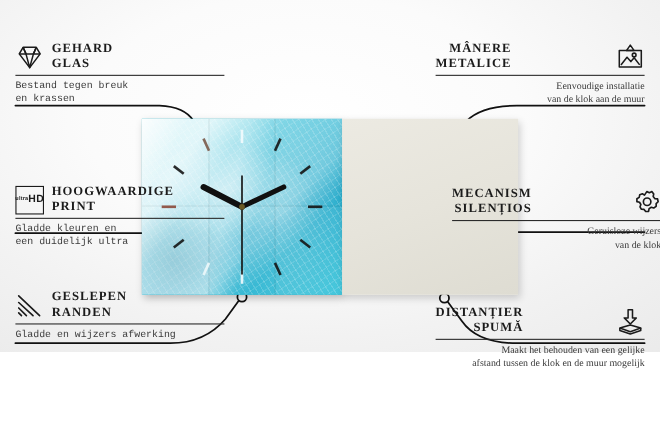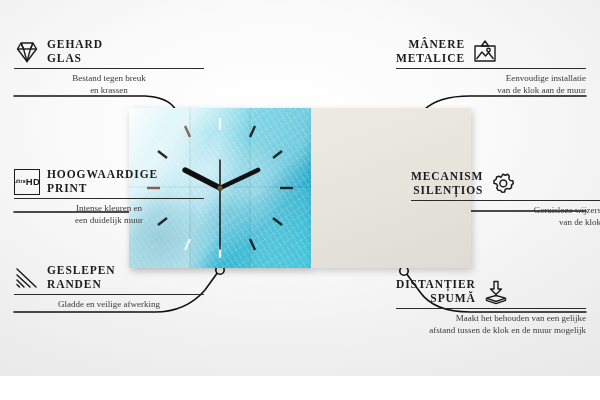--- a/index.html
+++ b/index.html
@@ -2,42 +2,42 @@
 <html><head>
 <meta charset="utf-8">
 <style>
   html,body{margin:0;padding:0;}
   body{
     width:600px;height:400px;overflow:hidden;
     font-family:"Liberation Serif", serif;
     background:#ffffff;
   }
   #stage{
-    position:relative;width:600px;height:376px;
+    position:relative;width:600px;height:320px;
     background:
       radial-gradient(ellipse 520px 300px at 46% 34%, #ffffff 0%, #fbfbfb 38%, #f2f2f2 66%, #e9e9e9 100%);
   }
   
   .feat{position:absolute;width:190px;}
   .feat .headrow{display:flex;align-items:center;gap:7px;}
   .feat.left .headrow{justify-content:flex-start;}
-  .feat.right .headrow{flex-direction:row-reverse;justify-content:flex-end;}
+  .feat.right .headrow{flex-direction:row-reverse;justify-content:space-between;}
   .ttl{
     font-family:"Liberation Serif", serif;
     font-size:11.5px;font-weight:700;letter-spacing:.9px;
     color:#1b1b1b;line-height:13.5px;text-transform:uppercase;
   }
   .feat.left .ttl{text-align:left;}
   .feat.right .ttl{text-align:right;}
   .rule{height:1px;background:#2b2b2b;margin:3px 0 4px 0;width:100%;}
   .desc{
     font-family:"Liberation Serif", serif;
     font-size:9px;color:#3a3a3a;line-height:11.5px;
   }
-  .feat.left .desc{text-align:center;}
+  .feat.left .desc{text-align:left;font-family:Liberation Mono, monospace;}
   .feat.right .desc{text-align:right;}
   .ico{width:26px;height:26px;flex:0 0 26px;display:block;}
   .ico svg{display:block;width:26px;height:26px;}
 
   
   #f-glass{left:14px;top:38px;}
   #f-print{left:14px;top:168px;}
   #f-edges{left:14px;top:264px;}
   #f-handles{left:396px;top:38px;}
   #f-mech{left:411px;top:170px;}
@@ -186,22 +186,22 @@
           <span class="h">HD</span>
         </span>
       </span>
       <span class="ttl">
         <span>HOOGWAARDIGE</span><br>
         <span>PRINT</span>
       </span>
     </div>
     <div class="rule"></div>
     <div class="desc">
-      <span>Intense kleuren en</span><br>
-      <span>een duidelijk muur</span>
+      <span>Gladde kleuren en</span><br>
+      <span>een duidelijk ultra</span>
     </div>
   </div>
 
   <div class="feat left" id="f-edges">
     <div class="headrow">
       <span class="ico">
         <svg viewBox="0 0 26 26">
             <g stroke="#1b1b1b" stroke-width="1.5" stroke-linecap="round">
           <line x1="3" y1="4" x2="22" y2="22"></line>
           <line x1="3" y1="10" x2="16" y2="22"></line>
@@ -210,21 +210,21 @@
         </g>
           </svg>
       </span>
       <span class="ttl">
         <span>GESLEPEN</span><br>
         <span>RANDEN</span>
       </span>
     </div>
     <div class="rule"></div>
     <div class="desc">
-      <span>Gladde en veilige afwerking</span>
+      <span>Gladde en wijzers afwerking</span>
     </div>
   </div>
 
   <div class="feat right" id="f-handles">
     <div class="headrow">
       <span class="ico">
         <svg viewBox="0 0 26 26">
             <g fill="none" stroke="#1b1b1b" stroke-width="1.4" stroke-linejoin="round">
           <path d="M13 2 L9.5 7 H16.5 Z"></path>
           <rect x="3" y="7" width="20" height="15"></rect>

